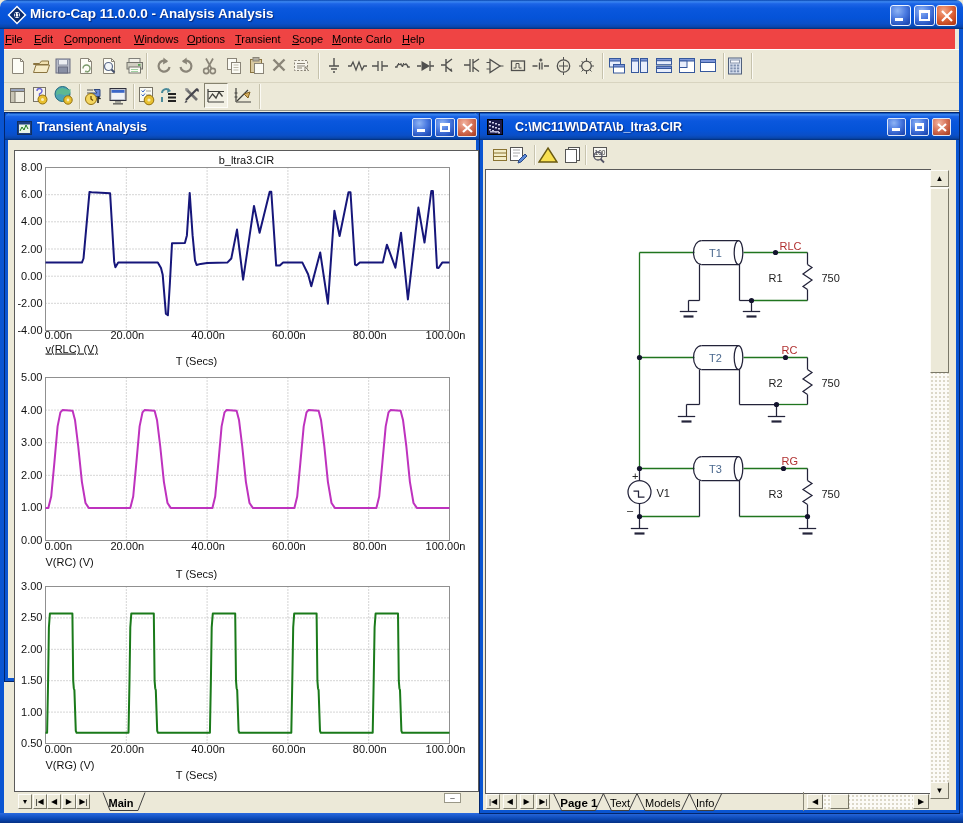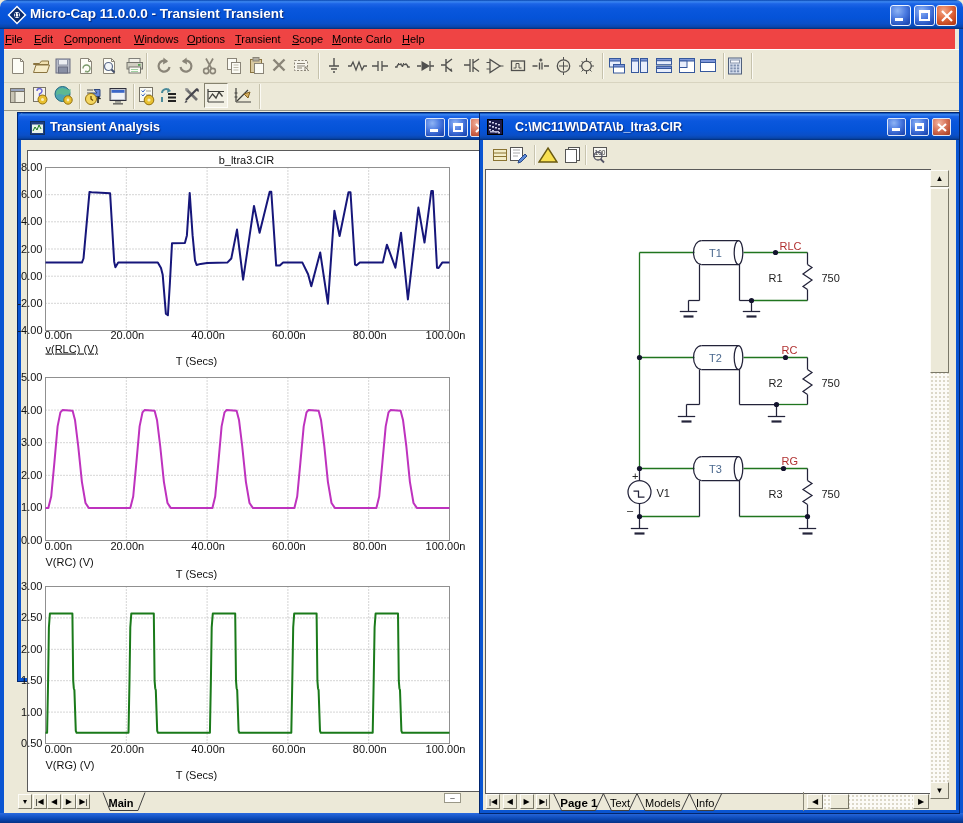--- a/index.html
+++ b/index.html
@@ -26,21 +26,21 @@
 </style></head>
 <body>
 <div id="root">
 
 <div class="tbgrad" style="position:absolute;left:0;top:0;width:963px;height:29px;border-radius:7px 7px 0 0">
 <svg style="position:absolute;left:7px;top:5px" width="20" height="20" xmlns="http://www.w3.org/2000/svg">
         <rect x="4" y="4" width="12" height="12" fill="#0a2a6a" stroke="#fff" stroke-width="1.4" transform="rotate(45 10 10)"></rect>
         <circle cx="10" cy="10" r="2.9" fill="#fff"></circle>
         <text x="10" y="12.2" font-size="6" font-weight="bold" text-anchor="middle" fill="#0a2a6a" font-family="Liberation Sans">11</text>
       </svg>
-<div style="position:absolute;left:30px;top:6px;color:#fff;font-weight:bold;font-size:13.5px;text-shadow:1px 1px 1px #0a2a7a">Micro-Cap 11.0.0.0 - Transient Transient</div>
+<div style="position:absolute;left:30px;top:6px;color:#fff;font-weight:bold;font-size:13.5px;text-shadow:1px 1px 1px #0a2a7a">Micro-Cap 11.0.0.0 - Analysis Analysis</div>
 <div class="xb" style="left:890px;top:5px;width:21px;height:21px">
         <div style="position:absolute;left:4px;bottom:4px;width:8px;height:3px;background:#fff"></div>
       </div>
       <div class="xb" style="left:914px;top:5px;width:21px;height:21px">
         <div style="position:absolute;left:4px;top:4px;right:4px;bottom:4px;border:2px solid #fff;border-top-width:3px"></div>
       </div>
       <div class="xb close" style="left:936px;top:5px;width:21px;height:21px">
         <svg class="glyph" xmlns="http://www.w3.org/2000/svg">
           <path d="M5 5 L15 15 M15 5 L5 15" stroke="#fff" stroke-width="2.2"></path>
         </svg>
@@ -273,21 +273,21 @@
       <path d="M12 9 l4 4 2-6z" fill="#d8b060" stroke="#806020"></path>
     </svg>
     <div style="position:absolute;left:79px;top:84px;width:2px;height:25px;border-left:1px solid #c6c2ac;border-right:1px solid #fbfaf4"></div>
     <div style="position:absolute;left:133px;top:84px;width:2px;height:25px;border-left:1px solid #c6c2ac;border-right:1px solid #fbfaf4"></div>
     <div style="position:absolute;left:259px;top:84px;width:2px;height:25px;border-left:1px solid #c6c2ac;border-right:1px solid #fbfaf4"></div>
 <div style="position:absolute;left:0;top:29px;width:4px;height:794px;background:#0a55d2"></div>
 <div style="position:absolute;left:959px;top:29px;width:4px;height:794px;background:#0a55d2"></div>
 <div style="position:absolute;left:0;top:813px;width:963px;height:10px;background:linear-gradient(180deg,#2a6ae0,#0a47b4 60%,#063284)"></div>
 <div style="position:absolute;left:4px;top:110px;width:955px;height:703px;background:#ece9d8;border-top:1px solid #9a9888"></div>
 
-<div class="win" style="left:18px;top:113px;width:473.5px;height:568px">
+<div class="win" style="left:5px;top:113px;width:473.5px;height:568px">
  <div class="wtitle tbgrad" style="border-radius:5px 5px 0 0"></div>
  <svg style="position:absolute;left:9px;top:8px" width="15" height="14" xmlns="http://www.w3.org/2000/svg">
         <rect x="0.5" y="0.5" width="14" height="13" fill="#204080" stroke="#103060"></rect>
         <rect x="2" y="3.5" width="11" height="8.5" fill="#e8f4e8"></rect>
         <path d="M3 10 l2-4 2 3 2-5 2 4" stroke="#1a7a1a" fill="none"></path>
       </svg>
  <div class="wtxt" style="left:29px">Transient Analysis</div>
  <div class="wb" style="left:404px;top:5px;width:20px;height:19px">
         <div style="position:absolute;left:4px;bottom:4px;width:8px;height:3px;background:#fff"></div>
       </div>

